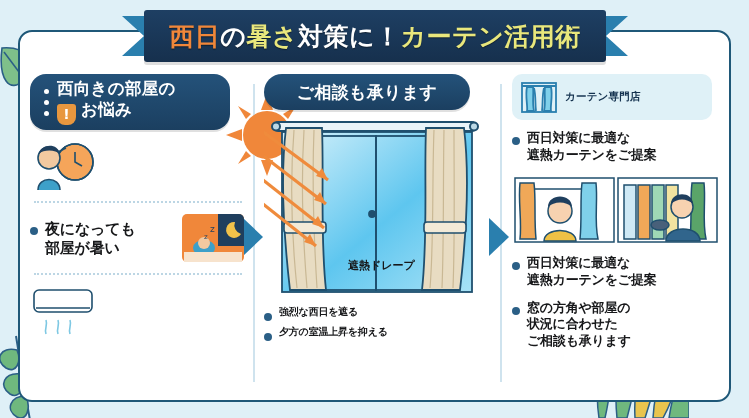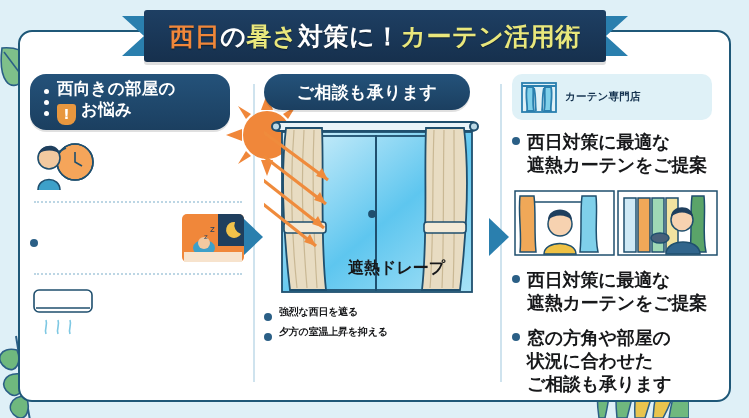--- a/index.html
+++ b/index.html
@@ -101,30 +101,30 @@
   }
   .row .label {
     font-size: 15px; font-weight: bold; color: #17181a; line-height: 1.28;
     letter-spacing: -.2px;
   }
   .sep { height: 0; border-top: 2px dotted #bcd6e4; margin: 9px 4px; }
 
   .mid-items .row { margin-bottom: 5px; }
   .mid-items .label { font-size: 10px; }
   .right-items .row { margin-bottom: 11px; }
-  .right-items .label { font-size: 18px; line-height: 1.3; }
+  .right-items .label { font-size: 13px; line-height: 1.3; }
 
   .left-item { display: flex; align-items: center; justify-content: space-between; }
   .left-item .txtwrap { display: flex; align-items: flex-start; padding-top: 2px; }
   .thumb { flex: 0 0 auto; }
 
   
   .drape-cap {
     position: absolute; left: 84px; top: 140px;
-    font-size: 16px; font-weight: bold; color: #17181a;
+    font-size: 11px; font-weight: bold; color: #17181a;
   }
   
   .arrow { position: absolute; width: 0; height: 0;
     border-top: 19px solid transparent; border-bottom: 19px solid transparent;
     border-left: 20px solid #2a7fae; }
   .arrow1 { left: 243px; top: 218px; }
   .arrow2 { left: 489px; top: 218px; }
 </style>
 </head>
 <body>
@@ -221,20 +221,21 @@
             <path d="M9 14 C10 4 28 2 30 14 C26 10 14 9 9 14 Z" fill="#1f3f5e" stroke="none"></path>
             <path d="M28 12 L36 8" stroke="#1f4f6e"></path>
           </g>
         </svg>
       </div>
       <div class="sep"></div>
 
       <div class="row left-item">
         <div class="txtwrap">
           <div class="dot"></div>
+          <div class="label">夜になっても<br>部屋が暑い</div>
         </div>
         <svg class="thumb" width="66" height="52">
           <rect x="2" y="2" width="62" height="48" rx="5" fill="#f0873a"></rect>
           <path d="M38 2 H59 a5 5 0 0 1 5 5 V34 H38 Z" fill="#1f3f5e"></path>
           <path d="M55 10 a8 8 0 1 0 6 12 a9 9 0 0 1 -6 -12 Z" fill="#f2c24a"></path>
           <ellipse cx="24" cy="36" rx="11" ry="8" fill="#3da0c9"></ellipse>
           <circle cx="24" cy="31" r="6" fill="#f2c9a0"></circle>
           <rect x="4" y="40" width="58" height="10" fill="#f7e3cd"></rect>
           <text x="30" y="20" font-size="9" fill="#1f3f5e" font-family="DejaVu Sans">z</text>
           <text x="24" y="27" font-size="7" fill="#1f3f5e" font-family="DejaVu Sans">z</text>

